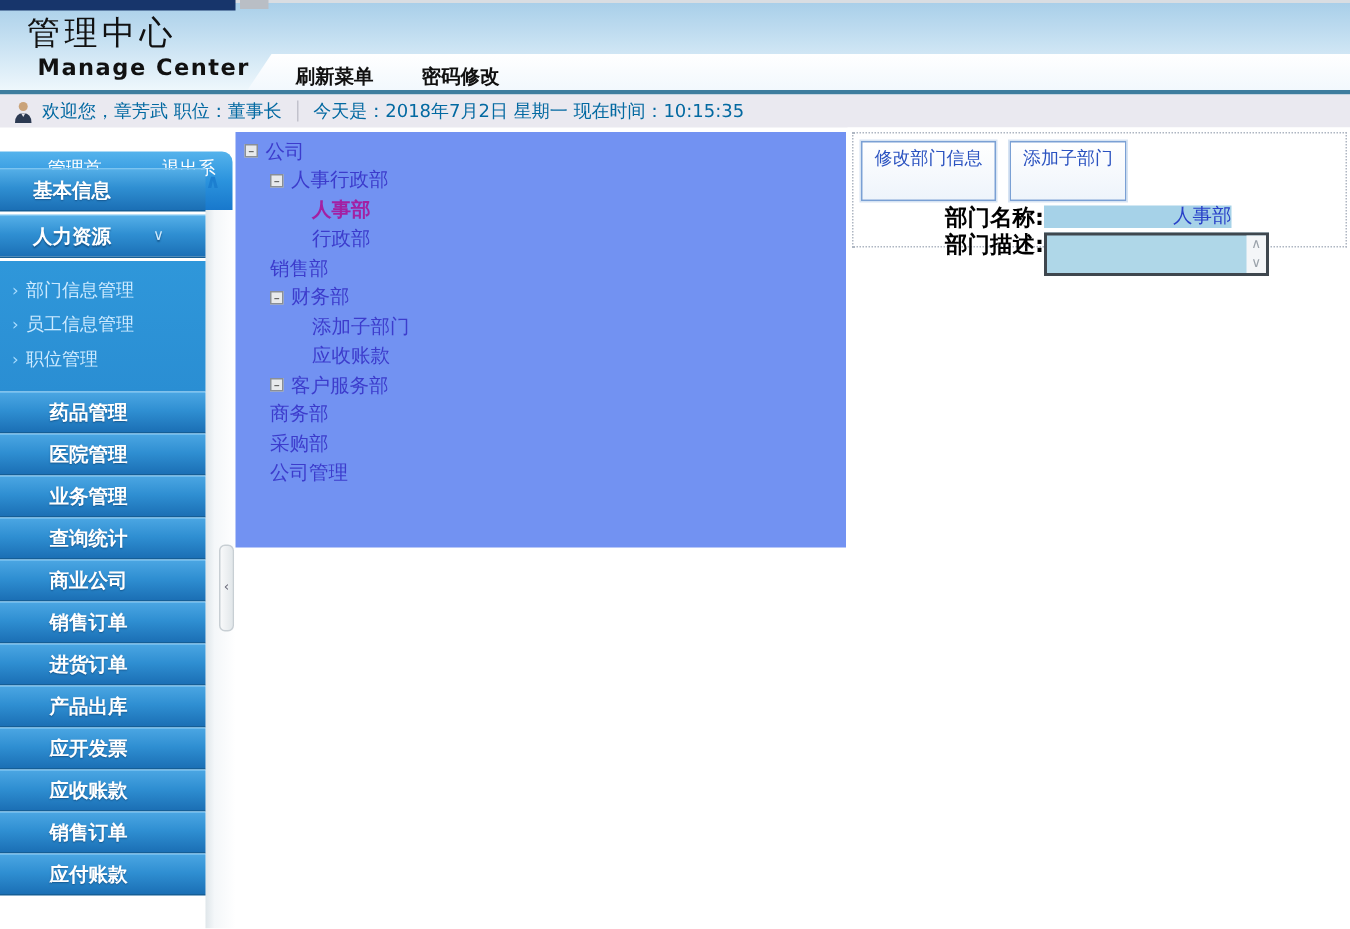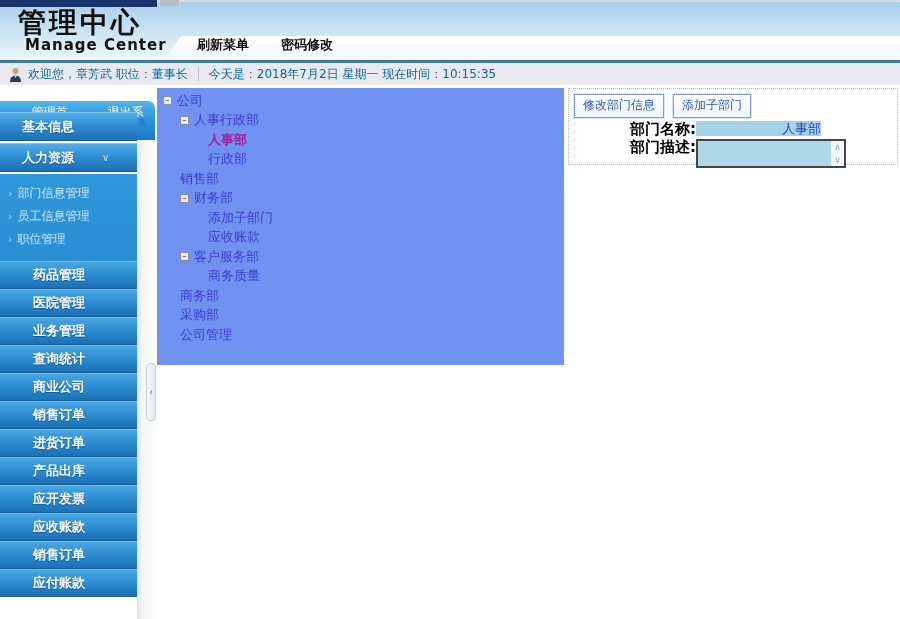--- a/index.html
+++ b/index.html
@@ -7,25 +7,25 @@
     font-family:"DejaVu Sans","Liberation Sans",sans-serif; background:#fff; }
   #stage { position:relative; width:900px; height:619px; background:#fff; }
 
   
   .topline { position:absolute; left:0; top:0; width:900px; height:2px; background:#d9dde2; }
   .navy-strip { position:absolute; left:0; top:0; width:157px; height:7px; background:#17356b; }
   .navy-notch { position:absolute; left:160px; top:0; width:19px; height:6px; background:#b9bec5; }
   .header { position:absolute; left:0; top:2px; width:900px; height:58px;
     background:linear-gradient(180deg,#a9cfe9 0%,#c7e1f2 45%,#eef7fc 100%); }
   .logo { position:absolute; left:18px; top:8px; color:#111; }
-  .logo-title { font-size:28px; font-weight:bold; letter-spacing:3px; line-height:30px; }
+  .logo-title { font-size:22px; font-weight:normal; letter-spacing:3px; line-height:30px; }
   .logo-sub { font-size:15px; font-weight:bold; margin-left:7px; line-height:15px; letter-spacing:1px; }
   .tabstrip { position:absolute; left:165px; top:36px; width:735px; height:24px;
     background:linear-gradient(180deg,#ffffff 0%,#f2f8fd 100%);
-    clip-path:polygon(16px 0,100% 0,100% 100%,0 100%); display:flex; align-items:flex-start; }
+    clip-path:polygon(16px 0,100% 0,100% 100%,0 100%); display:flex; align-items:flex-end; }
   .tabstrip .menu-item { font-size:13px; font-weight:bold; color:#111; margin-left:32px; cursor:pointer; }
   .teal-line { position:absolute; left:0; top:60px; width:900px; height:3px; background:#3e7d9e; }
 
   
   .welcome { position:absolute; left:0; top:63px; width:900px; height:22px; background:#eae9f0;
     display:flex; align-items:center; font-size:12px; color:#0369a1; }
   .avatar { width:13px; height:15px; margin:0 6px 0 9px; }
   .w-divider { width:1px; height:14px; background:#c2c2cc; margin:0 10px; }
 
   
@@ -72,21 +72,21 @@
   .tree-box { width:9px; height:9px; background:#e8eaec; border:1px solid #8a8f96; margin-right:5px;
     font-size:8px; line-height:7px; text-align:center; color:#333; flex:0 0 auto; }
   .tree-row.sel .tree-label { color:#a320a3; font-weight:bold; }
 
   
   .right-panel { position:absolute; left:565px; top:85px; width:335px; height:534px; background:#fff; }
   .form-box { position:absolute; left:3px; top:3px; width:330px; height:77px;
     border:1px dotted #aeb6c2; background:#fff; padding:5px 0 0 5px; }
   .btn-row { display:flex; gap:9px; margin-bottom:3px; }
   .lite-btn { background:linear-gradient(180deg,#ffffff,#eef4fb); border:1px solid #7aa0d4;
-    outline:1px solid #d7e4f3; color:#2a52c0; font-size:12px; padding:2px 8px 3px 8px; cursor:pointer;
+    outline:1px solid #d7e4f3; color:#2a52c0; font-size:12px; padding:2px 8px 19px 8px; cursor:pointer;
     font-family:inherit; }
   .field-row { display:flex; align-items:flex-start; margin-top:2px;text-align:right; }
   .field-label { width:122px; font-size:15px; font-weight:bold; color:#000; line-height:16px; }
   .field-value { width:125px; background:#a6d2e8; color:#2840c8; font-size:13px; line-height:15px;
     padding-left:3px; height:15px; }
   .field-textarea { width:150px; height:29px; background:#afd7e8; border:2px solid #3f474e;
     position:relative; cursor:text; }
   .ta-scroll { position:absolute; right:0; top:0; width:13px; height:100%; background:#f4f6f8;
     display:flex; flex-direction:column; justify-content:space-between; align-items:center;
     color:#9aa2aa; font-size:9px; line-height:10px; padding:1px 0; }
@@ -239,23 +239,20 @@
     <div class="tree-row lvl2">
       <span class="tree-label">添加子部门</span>
     </div>
     <div class="tree-row lvl2">
       <span class="tree-label">应收账款</span>
     </div>
     <div class="tree-row lvl1">
       <span class="tree-box">–</span>
       <span class="tree-label">客户服务部</span>
     </div>
-    <div class="tree-row lvl2">
-      <span class="tree-label">商务质量</span>
-    </div>
     <div class="tree-row lvl1">
       <span class="tree-label">商务部</span>
     </div>
     <div class="tree-row lvl1">
       <span class="tree-label">采购部</span>
     </div>
     <div class="tree-row lvl1">
       <span class="tree-label">公司管理</span>
     </div>
   </div>

